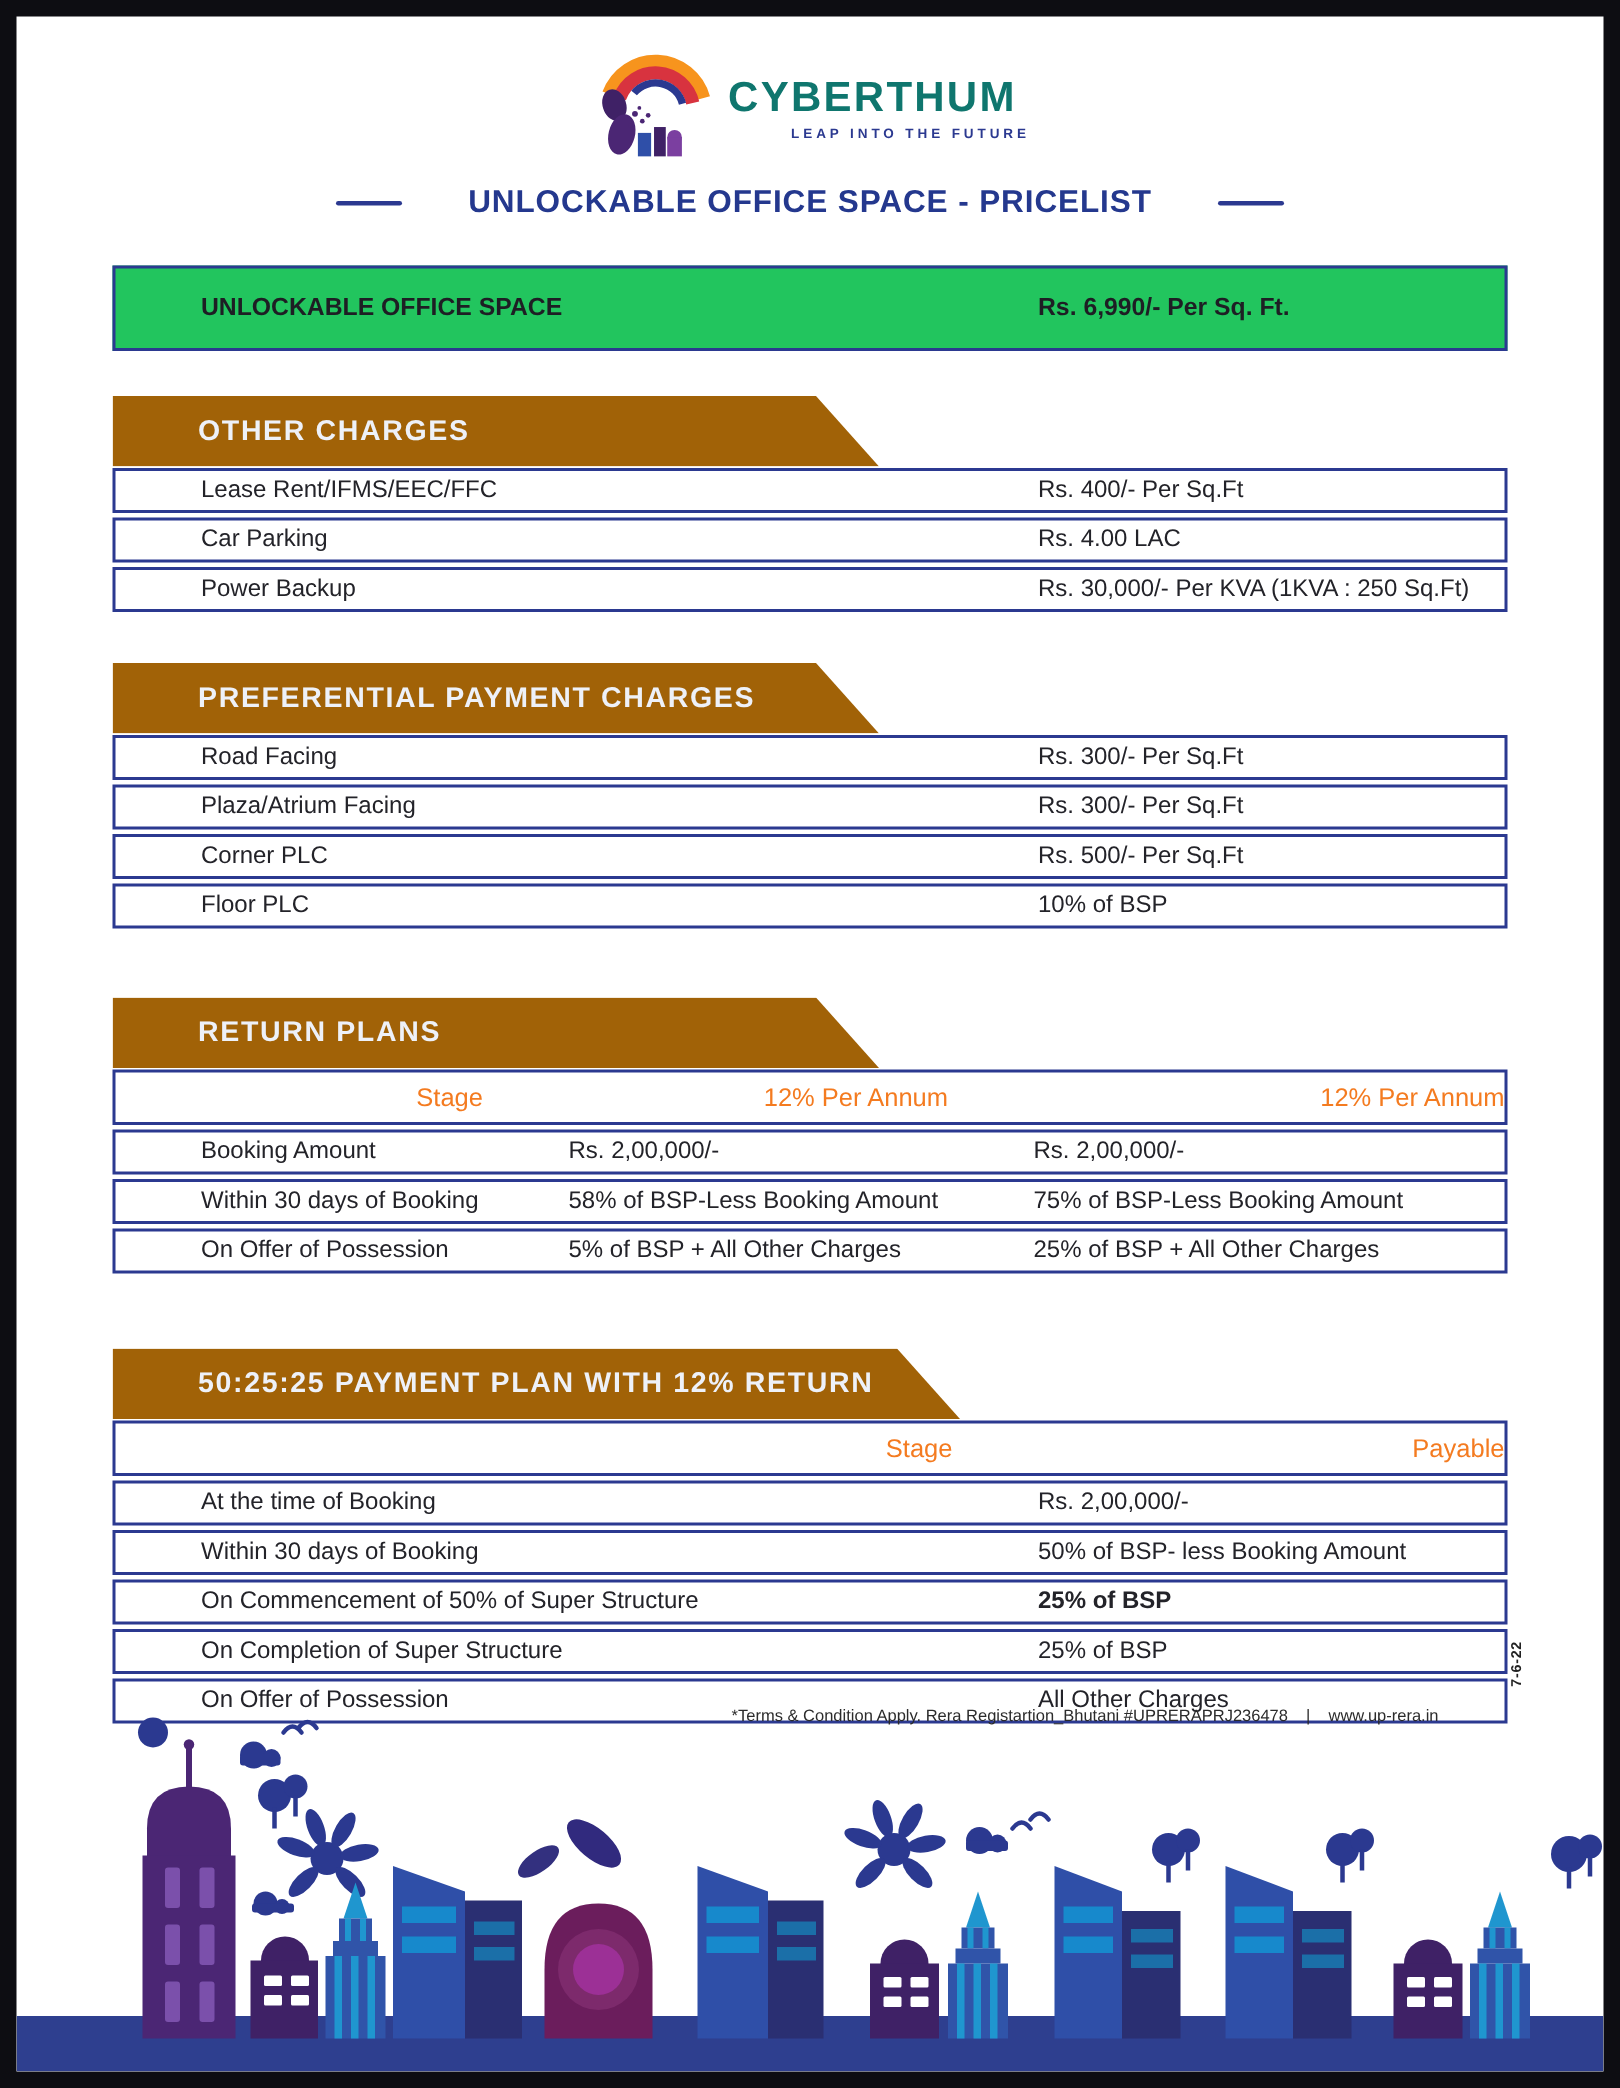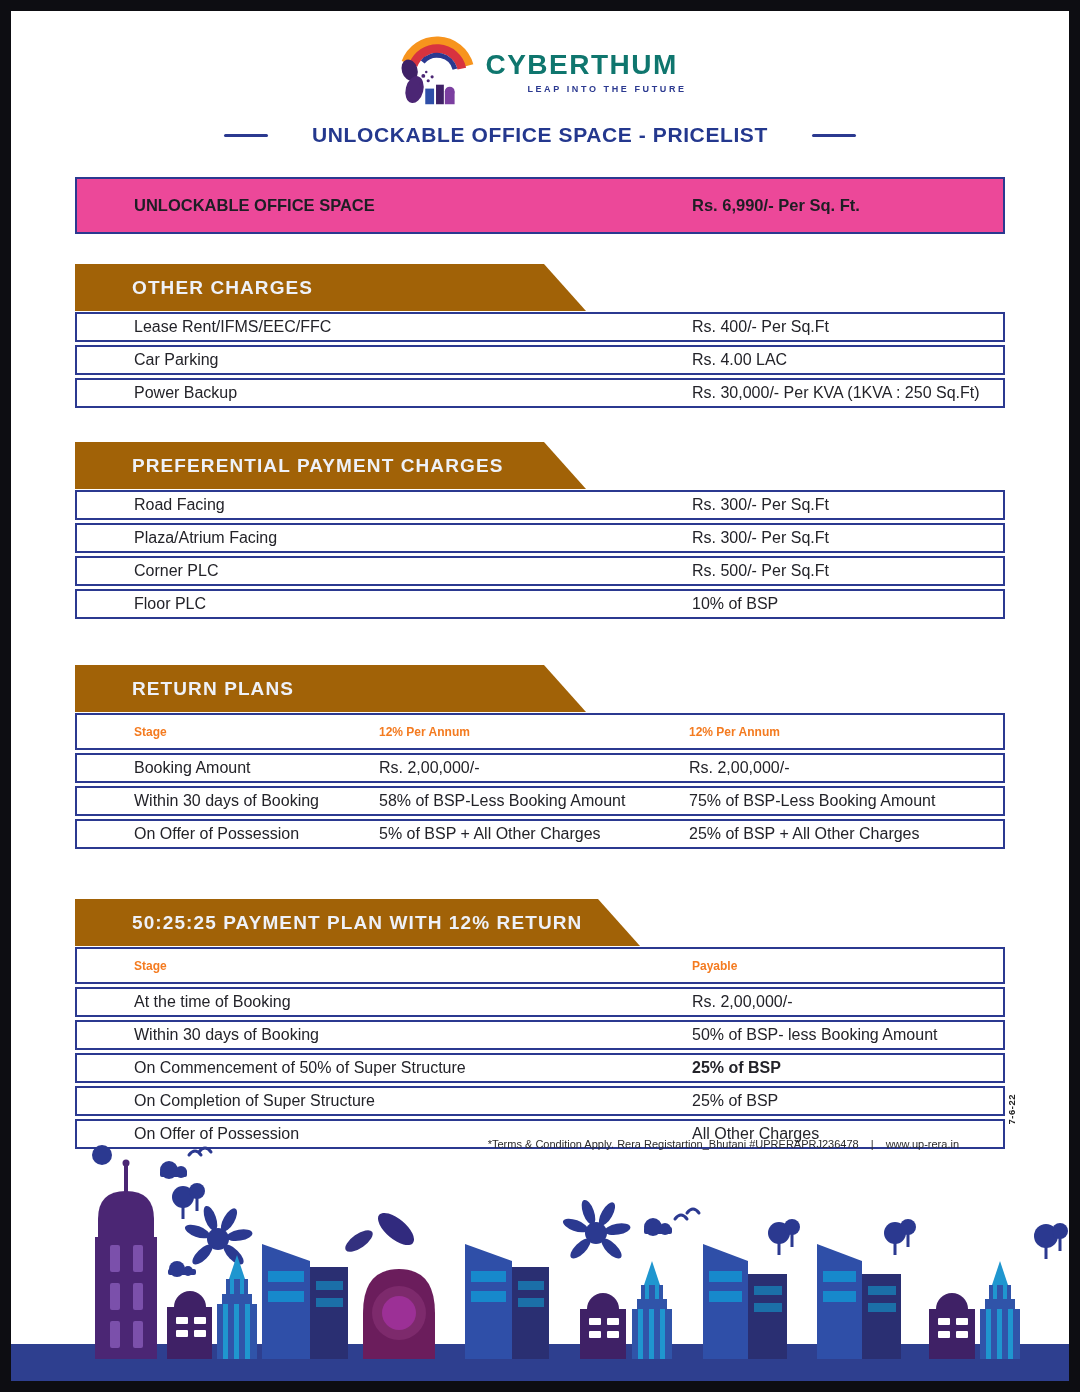--- a/index.html
+++ b/index.html
@@ -17,21 +17,21 @@
   .logo-text { display: flex; flex-direction: column; }
   .brand-name { font-size: 28px; font-weight: bold; color: #0f766e; letter-spacing: 1.5px; }
   .brand-tagline { font-size: 9px; font-weight: bold; color: #2b3990; letter-spacing: 2.6px; margin-top: 3px; padding-left: 42px; }
   
   .title-row { display: flex; justify-content: center; align-items: center; gap: 44px; margin-top: 7px; }
   .title-dash { width: 44px; height: 3px; background: #2b3990; border-radius: 2px; }
   .page-title { font-size: 21px; font-weight: bold; color: #24388e; letter-spacing: 0.6px; }
   
   .price-box {
     margin: 30px 0 0 64px; width: 930px; height: 57px;
-    border: 2px solid #2b3990; background: #ec4899;
+    border: 2px solid #2b3990; background: #22c55e;
     display: grid; grid-template-columns: 558px 1fr; align-items: center;
   }
   .price-box span { padding-left: 57px; font-size: 16.5px; font-weight: bold; color: #1e1e24; }
   
   .section { margin-left: 64px; width: 930px; }
   .banner {
     height: 47px; background: #a16207; color: #eef1f8;
     display: flex; align-items: center; padding-left: 57px;
     font-size: 19px; font-weight: 600; letter-spacing: 1.1px;
     clip-path: polygon(0 0, calc(100% - 42px) 0, 100% 100%, 0 100%);
@@ -46,21 +46,21 @@
     border: 2px solid #2b3990; background: #fff;
     height: 30px; margin-top: 3px;
     display: grid; align-items: center;
     font-size: 16px; color: #232329;
   }
   .trow.first { margin-top: 1px; }
   .trow > span { padding-left: 57px; white-space: nowrap; }
   .cols2 { grid-template-columns: 558px 1fr; }
   .cols3 { grid-template-columns: 245px 310px 1fr; }
   .header-row { height: 37px; }
-  .header-row > span { color: #f47b20; font-weight: 700; font-size: 12px; }
+  .header-row > span { color: #f47b20; font-weight: 400; font-size: 17px; text-align: right; }
   .bold-val { font-weight: bold; }
   
   .terms-line {
     position: absolute; top: 1127px; right: 110px;
     font-size: 11px; color: #2b2b2b;
   }
   .terms-line .sep { margin: 0 9px; }
   .date-vertical {
     position: absolute; top: 1083px; right: 52px;
     writing-mode: vertical-rl; transform: rotate(180deg);

